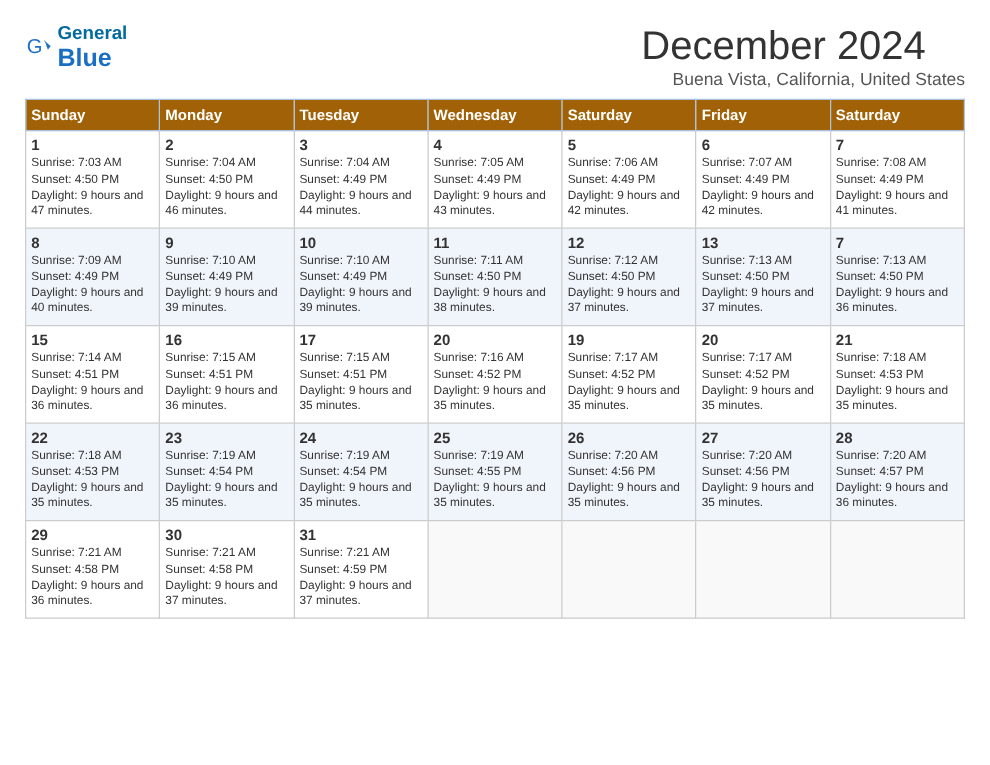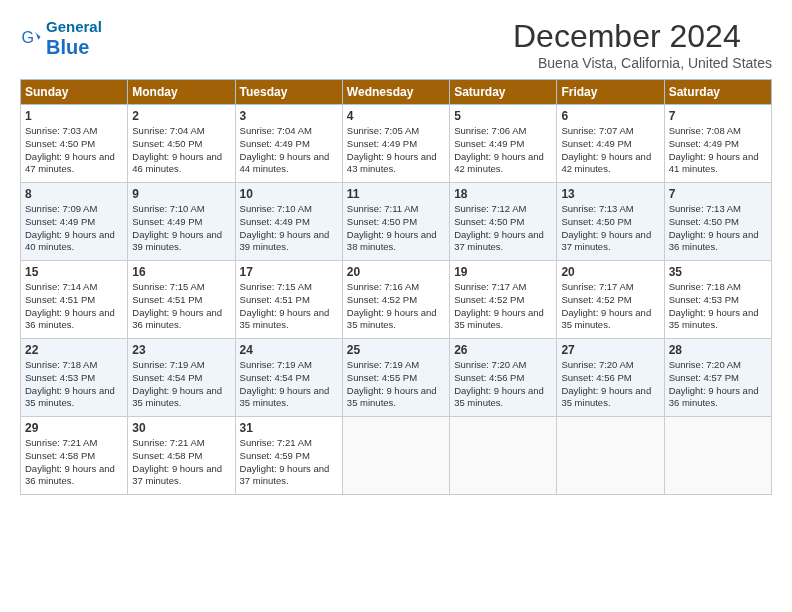--- a/index.html
+++ b/index.html
@@ -135,32 +135,32 @@
           <td><span class="day-number">4</span><span class="cell-text">Sunrise: 7:05 AM<br>Sunset: 4:49 PM<br>Daylight: 9 hours and 43 minutes.</span></td>
           <td><span class="day-number">5</span><span class="cell-text">Sunrise: 7:06 AM<br>Sunset: 4:49 PM<br>Daylight: 9 hours and 42 minutes.</span></td>
           <td><span class="day-number">6</span><span class="cell-text">Sunrise: 7:07 AM<br>Sunset: 4:49 PM<br>Daylight: 9 hours and 42 minutes.</span></td>
           <td><span class="day-number">7</span><span class="cell-text">Sunrise: 7:08 AM<br>Sunset: 4:49 PM<br>Daylight: 9 hours and 41 minutes.</span></td>
         </tr>
         <tr>
           <td><span class="day-number">8</span><span class="cell-text">Sunrise: 7:09 AM<br>Sunset: 4:49 PM<br>Daylight: 9 hours and 40 minutes.</span></td>
           <td><span class="day-number">9</span><span class="cell-text">Sunrise: 7:10 AM<br>Sunset: 4:49 PM<br>Daylight: 9 hours and 39 minutes.</span></td>
           <td><span class="day-number">10</span><span class="cell-text">Sunrise: 7:10 AM<br>Sunset: 4:49 PM<br>Daylight: 9 hours and 39 minutes.</span></td>
           <td><span class="day-number">11</span><span class="cell-text">Sunrise: 7:11 AM<br>Sunset: 4:50 PM<br>Daylight: 9 hours and 38 minutes.</span></td>
-          <td><span class="day-number">18</span><span class="cell-text">Sunrise: 7:12 AM<br>Sunset: 4:50 PM<br>Daylight: 9 hours and 37 minutes.</span></td>
+          <td><span class="day-number">12</span><span class="cell-text">Sunrise: 7:12 AM<br>Sunset: 4:50 PM<br>Daylight: 9 hours and 37 minutes.</span></td>
           <td><span class="day-number">13</span><span class="cell-text">Sunrise: 7:13 AM<br>Sunset: 4:50 PM<br>Daylight: 9 hours and 37 minutes.</span></td>
           <td><span class="day-number">7</span><span class="cell-text">Sunrise: 7:13 AM<br>Sunset: 4:50 PM<br>Daylight: 9 hours and 36 minutes.</span></td>
         </tr>
         <tr>
           <td><span class="day-number">15</span><span class="cell-text">Sunrise: 7:14 AM<br>Sunset: 4:51 PM<br>Daylight: 9 hours and 36 minutes.</span></td>
           <td><span class="day-number">16</span><span class="cell-text">Sunrise: 7:15 AM<br>Sunset: 4:51 PM<br>Daylight: 9 hours and 36 minutes.</span></td>
           <td><span class="day-number">17</span><span class="cell-text">Sunrise: 7:15 AM<br>Sunset: 4:51 PM<br>Daylight: 9 hours and 35 minutes.</span></td>
           <td><span class="day-number">20</span><span class="cell-text">Sunrise: 7:16 AM<br>Sunset: 4:52 PM<br>Daylight: 9 hours and 35 minutes.</span></td>
           <td><span class="day-number">19</span><span class="cell-text">Sunrise: 7:17 AM<br>Sunset: 4:52 PM<br>Daylight: 9 hours and 35 minutes.</span></td>
           <td><span class="day-number">20</span><span class="cell-text">Sunrise: 7:17 AM<br>Sunset: 4:52 PM<br>Daylight: 9 hours and 35 minutes.</span></td>
-          <td><span class="day-number">35</span><span class="cell-text">Sunrise: 7:18 AM<br>Sunset: 4:53 PM<br>Daylight: 9 hours and 35 minutes.</span></td>
+          <td><span class="day-number">21</span><span class="cell-text">Sunrise: 7:18 AM<br>Sunset: 4:53 PM<br>Daylight: 9 hours and 35 minutes.</span></td>
         </tr>
         <tr>
           <td><span class="day-number">22</span><span class="cell-text">Sunrise: 7:18 AM<br>Sunset: 4:53 PM<br>Daylight: 9 hours and 35 minutes.</span></td>
           <td><span class="day-number">23</span><span class="cell-text">Sunrise: 7:19 AM<br>Sunset: 4:54 PM<br>Daylight: 9 hours and 35 minutes.</span></td>
           <td><span class="day-number">24</span><span class="cell-text">Sunrise: 7:19 AM<br>Sunset: 4:54 PM<br>Daylight: 9 hours and 35 minutes.</span></td>
           <td><span class="day-number">25</span><span class="cell-text">Sunrise: 7:19 AM<br>Sunset: 4:55 PM<br>Daylight: 9 hours and 35 minutes.</span></td>
           <td><span class="day-number">26</span><span class="cell-text">Sunrise: 7:20 AM<br>Sunset: 4:56 PM<br>Daylight: 9 hours and 35 minutes.</span></td>
           <td><span class="day-number">27</span><span class="cell-text">Sunrise: 7:20 AM<br>Sunset: 4:56 PM<br>Daylight: 9 hours and 35 minutes.</span></td>
           <td><span class="day-number">28</span><span class="cell-text">Sunrise: 7:20 AM<br>Sunset: 4:57 PM<br>Daylight: 9 hours and 36 minutes.</span></td>
         </tr>

